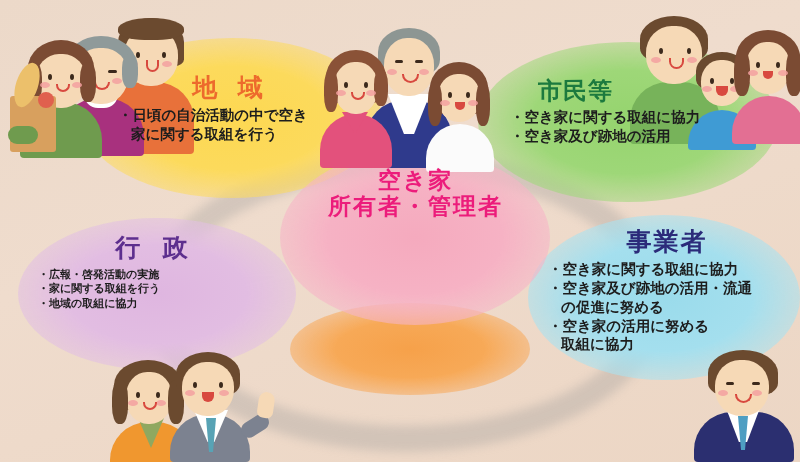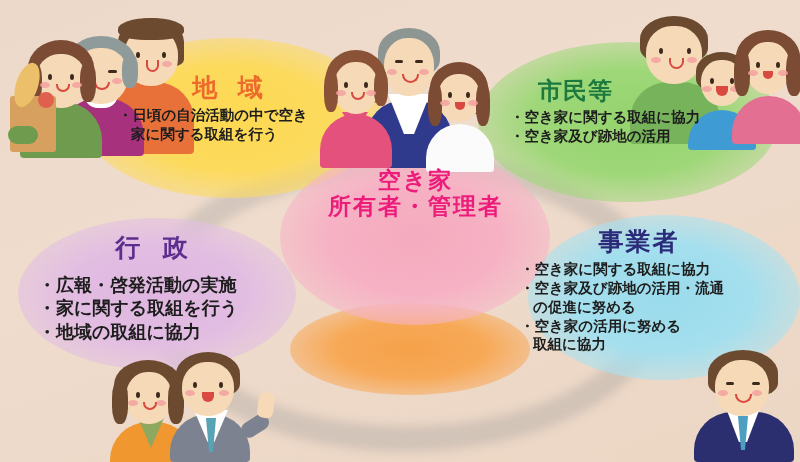--- a/index.html
+++ b/index.html
@@ -54,23 +54,23 @@
   .t-citizen{left:510px;top:78px;width:245px;}
   .t-citizen .title{font-size:24px;color:#1c7a3e;letter-spacing:1px;text-align:left;margin-left:28px;}
   .t-citizen .bullets{font-size:14.5px;color:#1d1d1d;margin-top:3px;text-align:left;}
 
   .t-owner{left:288px;top:168px;width:255px;text-align:center;}
   .t-owner .title{font-size:23px;color:#ec1c7b;letter-spacing:2px;}
   .t-owner .bullets{font-size:14.5px;color:#1d1d1d;margin-top:4px;text-align:center;}
 
   .t-admin{left:24px;top:234px;width:262px;}
   .t-admin .title{font-size:25px;color:#5d2e8e;letter-spacing:7px;text-align:center;}
-  .t-admin .bullets{font-size:18px;color:#1d1d1d;margin-top:12px;text-align:left;padding-left:14px;}
-
-  .t-biz{left:510px;top:228px;width:258px;}
+  .t-admin .bullets{font-size:11px;color:#1d1d1d;margin-top:5px;text-align:left;padding-left:14px;}
+
+  .t-biz{left:538px;top:228px;width:258px;}
   .t-biz .title{font-size:25px;color:#2b2b7a;letter-spacing:2px;text-align:center;}
   .t-biz .bullets{font-size:14.5px;color:#1d1d1d;margin-top:4px;text-align:left;padding-left:10px;}
 
   .t-npo{left:292px;top:318px;width:238px;text-align:center;}
   .t-npo .title{font-size:23px;color:#e01b1b;letter-spacing:2px;}
   .t-npo .bullets{font-size:14.5px;color:#1d1d1d;margin-top:2px;text-align:center;}
 
   
   .people{position:absolute;z-index:10;}
   .fig{position:absolute;}

